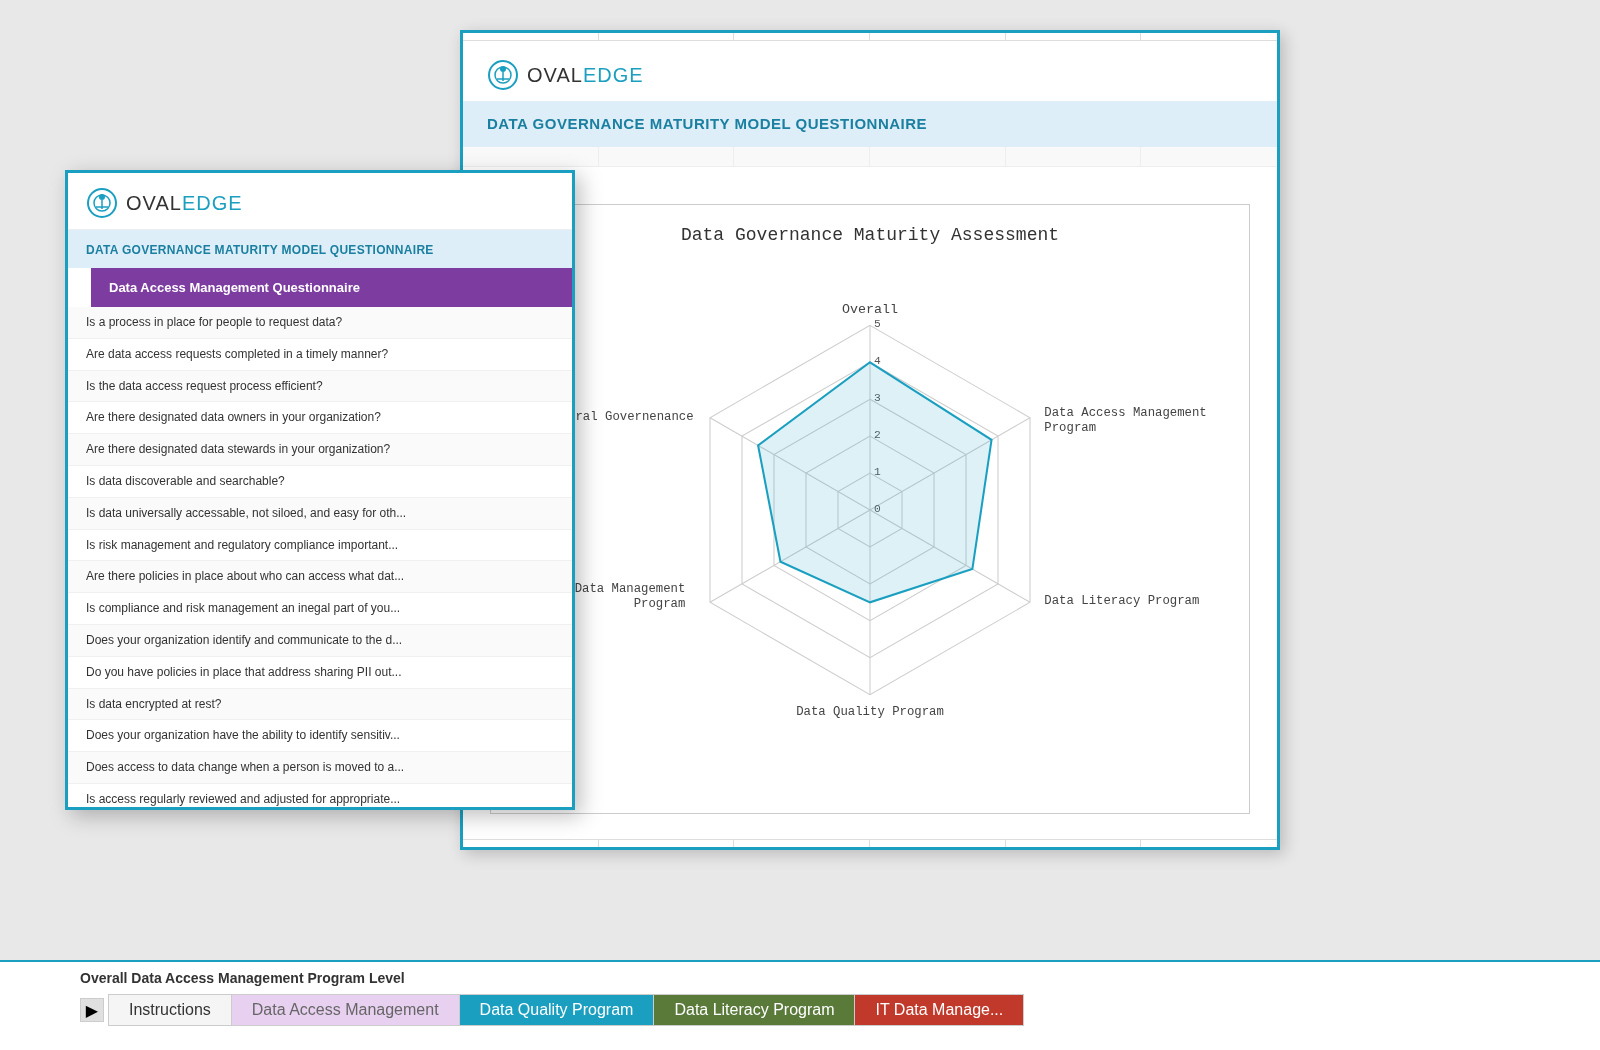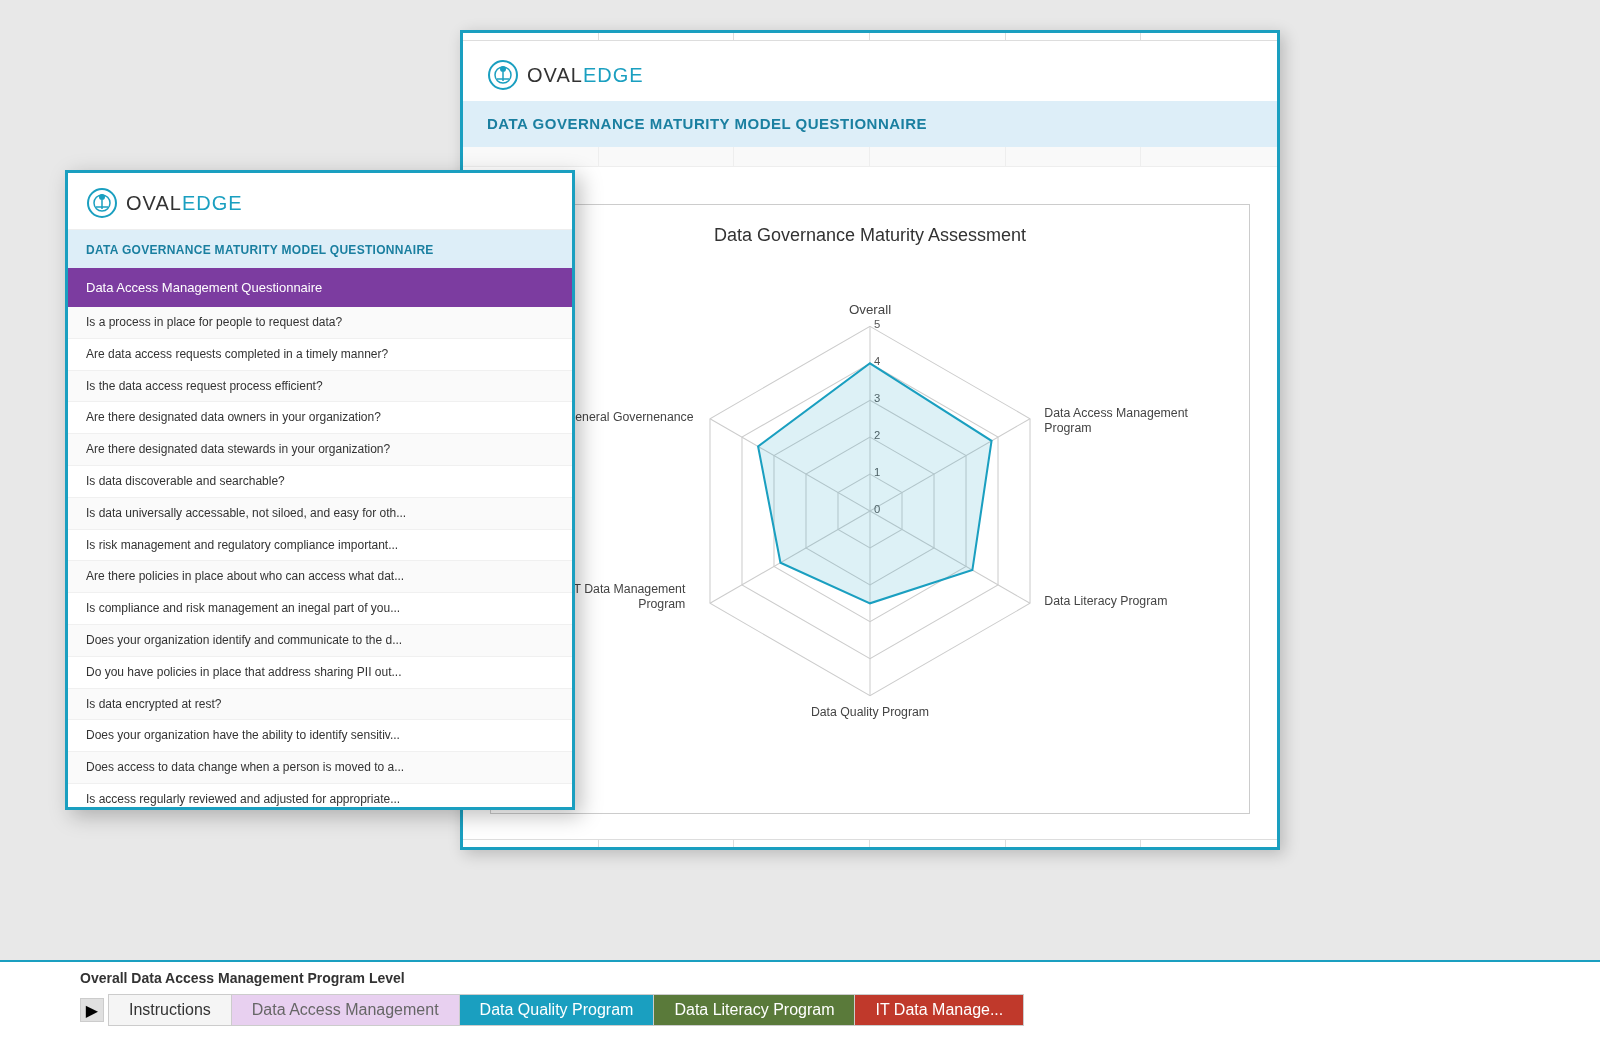--- a/index.html
+++ b/index.html
@@ -85,20 +85,21 @@
       height: calc(100% - 130px);
     }
 
     .radar-chart-container {
       border: 1px solid #ccc;
       background: white;
       padding: 20px;
       width: 760px;
       height: 610px;
       position: relative;
+      font-family: Liberation Mono, monospace;
     }
 
     .radar-title {
       text-align: center;
       font-size: 18px;
       color: #333;
       margin-bottom: 15px;
       font-weight: normal;
     }
 
@@ -133,21 +134,22 @@
       font-size: 12px;
       font-weight: bold;
       letter-spacing: 0.3px;
     }
 
     .section-header {
       background: #7c3ca0;
       padding: 12px 18px;
       color: white;
       font-size: 13px;
-      font-weight: normal;
+      font-weight: bold;
+      margin-left: 23px;
     }
 
     .questions-list {
       padding: 0;
       overflow: hidden;
     }
 
     .question-item {
       padding: 7px 18px;
       font-size: 12px;

